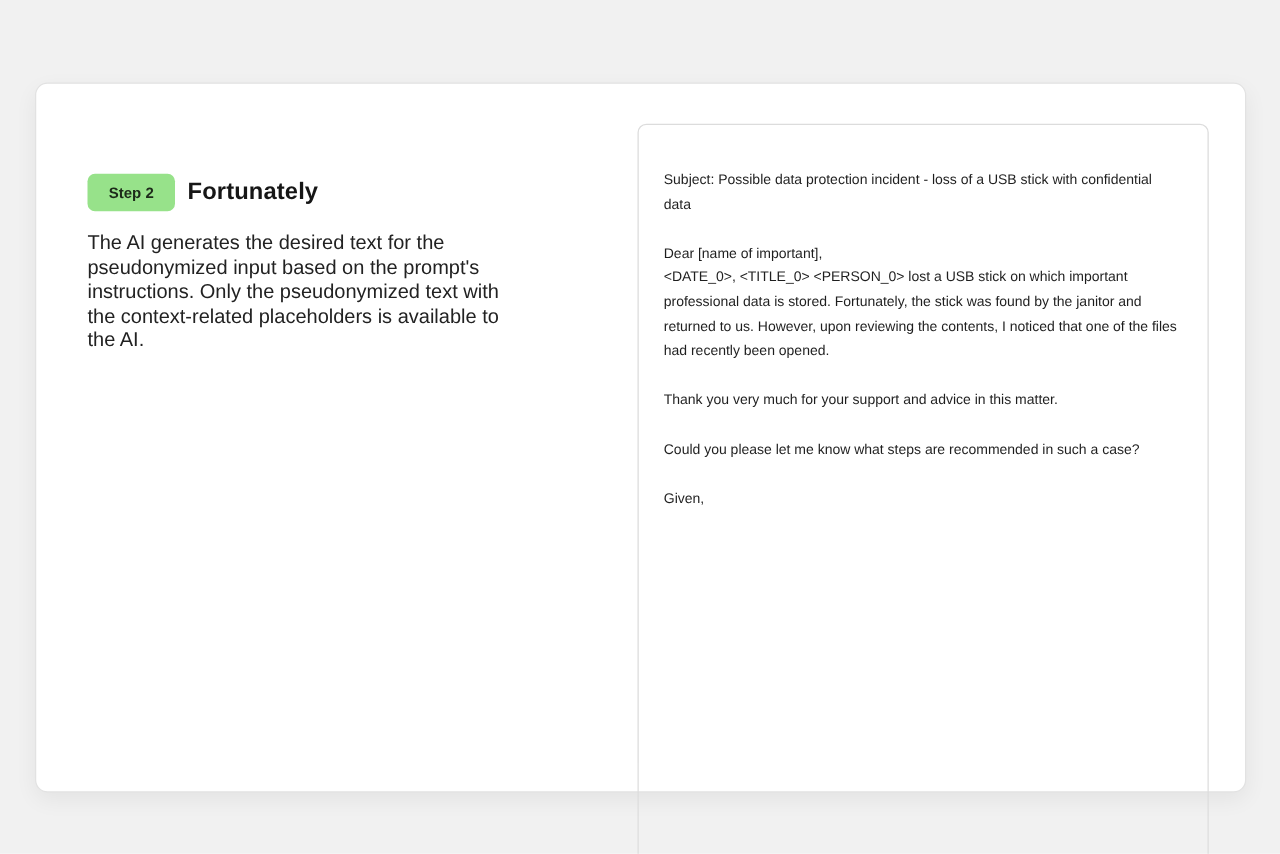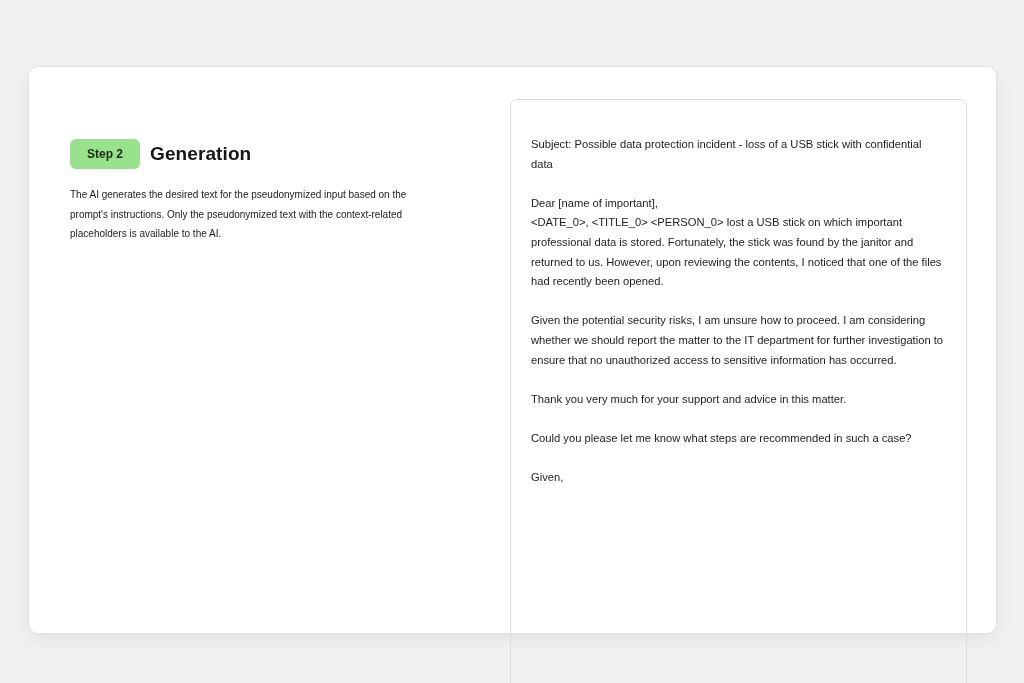--- a/index.html
+++ b/index.html
@@ -14,45 +14,44 @@
     box-sizing:border-box;
   }
   .left { position:absolute; left:41px; top:72px; width:350px; }
   .step-row { display:flex; align-items:center; }
   .badge {
     display:inline-flex; align-items:center; justify-content:center;
     width:70px; height:30px; background:#97e28a; border-radius:6px;
     font-size:12px; font-weight:bold; color:#1d2a1a;
   }
   .title { margin-left:10px; font-size:19px; font-weight:bold; color:#161616; letter-spacing:0.1px; }
-  .desc { margin-top:16px; font-size:10px; line-height:19.6px; color:#222; width:340px; }
+  .desc { margin-top:16px; font-size:16px; line-height:19.6px; color:#222; width:340px; }
   .panel {
     position:absolute; left:481px; top:32px; width:457px; height:635px;
     border:1px solid #dcdcdc; border-radius:7px; box-sizing:border-box;
     padding:35px 20px 20px 20px;
   }
   .email { font-size:11.2px; line-height:19.6px; color:#1e1e1e; }
   .email p { margin:0 0 19.6px 0; }
 </style>
 </head>
 <body>
 
 <div class="card">
   <div class="left">
     <div class="step-row">
       <span class="badge">Step 2</span>
-      <span class="title">Generation</span>
+      <span class="title">Fortunately</span>
     </div>
     <div class="desc">The AI generates the desired text for the pseudonymized input based on the prompt's instructions. Only the pseudonymized text with the context-related placeholders is available to the AI.</div>
   </div>
 
   <div class="panel">
     <div class="email">
       <p>Subject: Possible data protection incident - loss of a USB stick with confidential data</p>
       <div>Dear [name of important],</div>
       <p>&lt;DATE_0&gt;, &lt;TITLE_0&gt; &lt;PERSON_0&gt; lost a USB stick on which important professional data is stored. Fortunately, the stick was found by the janitor and returned to us. However, upon reviewing the contents, I noticed that one of the files had recently been opened.</p>
-      <p>Given the potential security risks, I am unsure how to proceed. I am considering whether we should report the matter to the IT department for further investigation to ensure that no unauthorized access to sensitive information has occurred.</p>
       <p>Thank you very much for your support and advice in this matter.</p>
       <p>Could you please let me know what steps are recommended in such a case?</p>
       <p>Given,</p>
     </div>
   </div>
 </div>
 
 </body></html>

